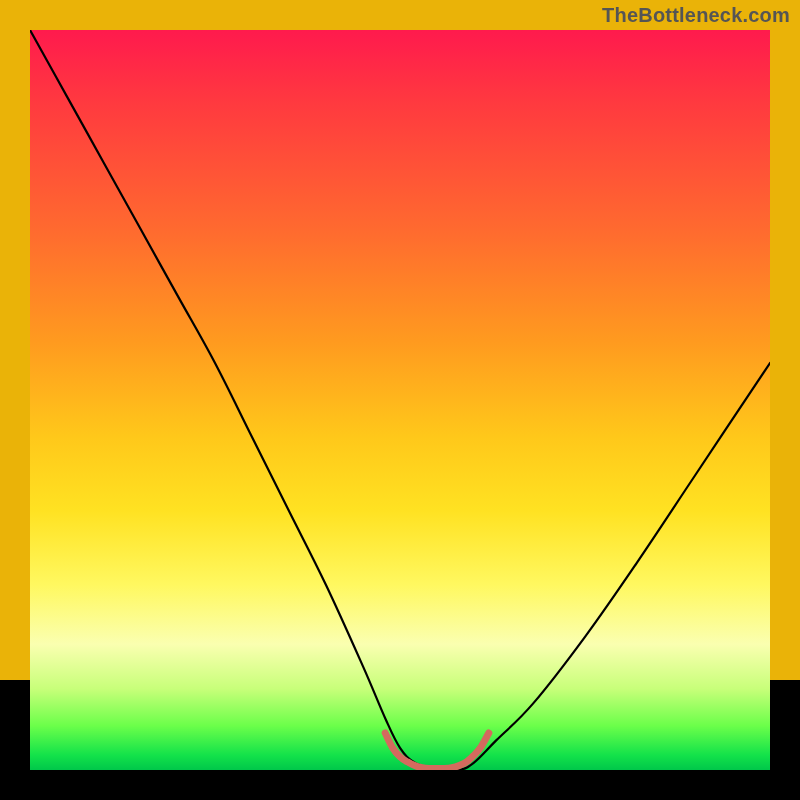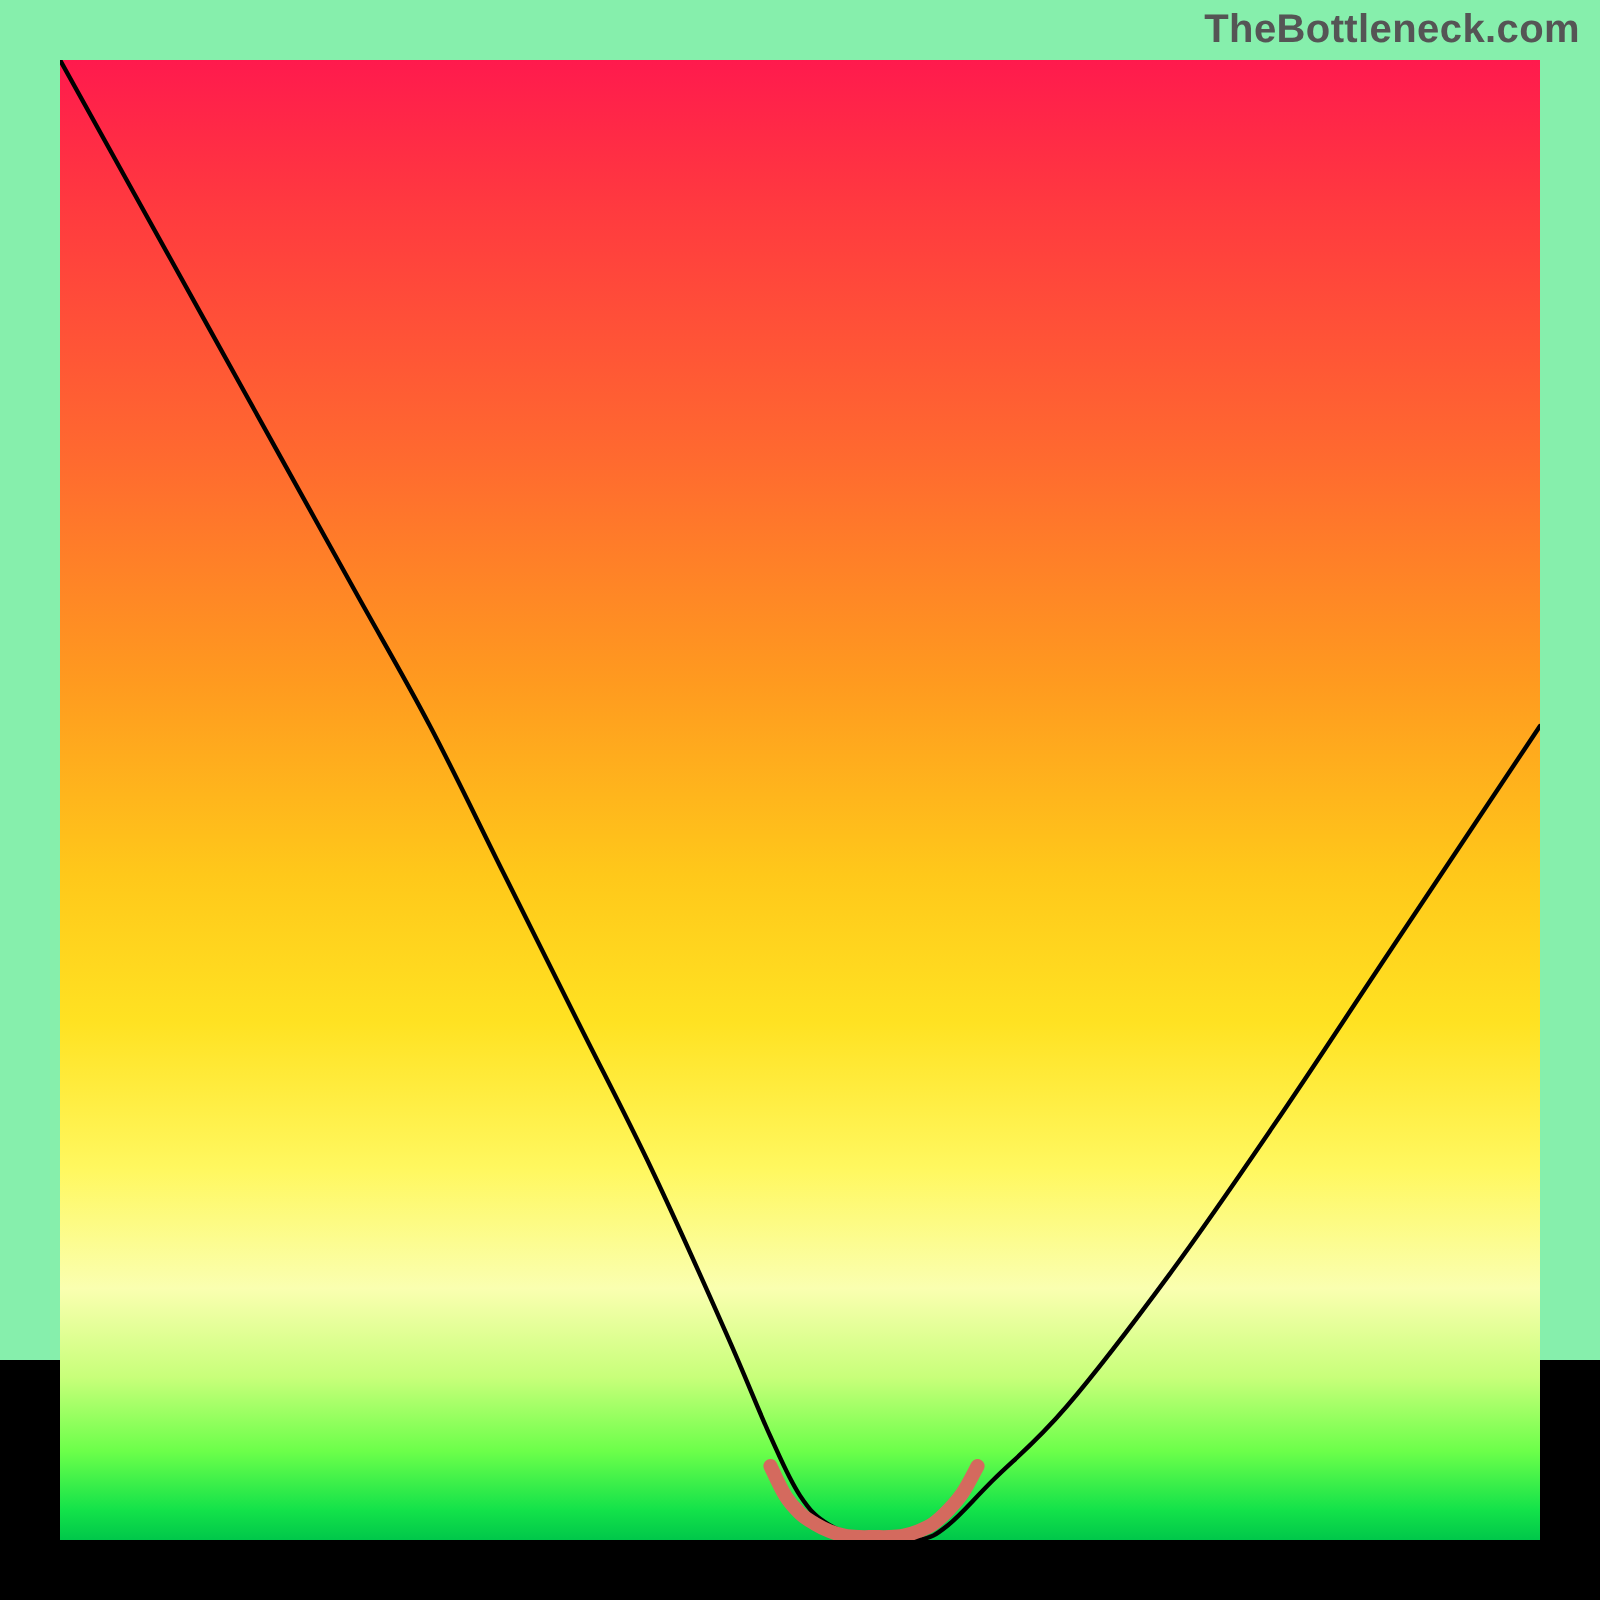--- a/index.html
+++ b/index.html
@@ -8,21 +8,21 @@
     width: 800px;
     height: 800px;
     background: #000;
     overflow: hidden;
     font-family: Arial, Helvetica, sans-serif;
   }
   .frame {
     position: relative;
     width: 800px;
     height: 680px;
-    background: #86efac;
+    background: #eab308;
   }
   .watermark {
     position: absolute;
     top: 4px;
     right: 10px;
     color: #555;
     font-size: 20px;
     font-weight: 600;
     z-index: 50;
     letter-spacing: 0.2px;

